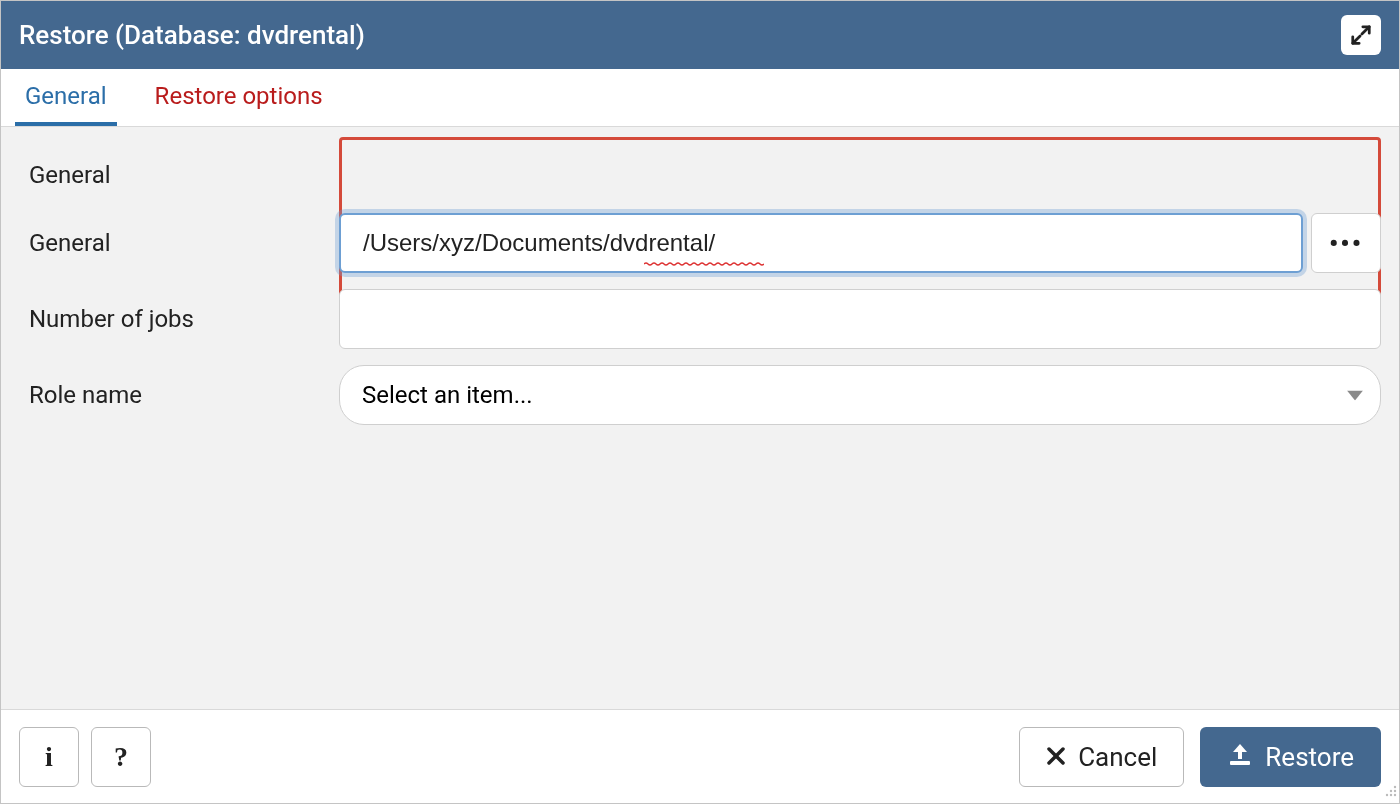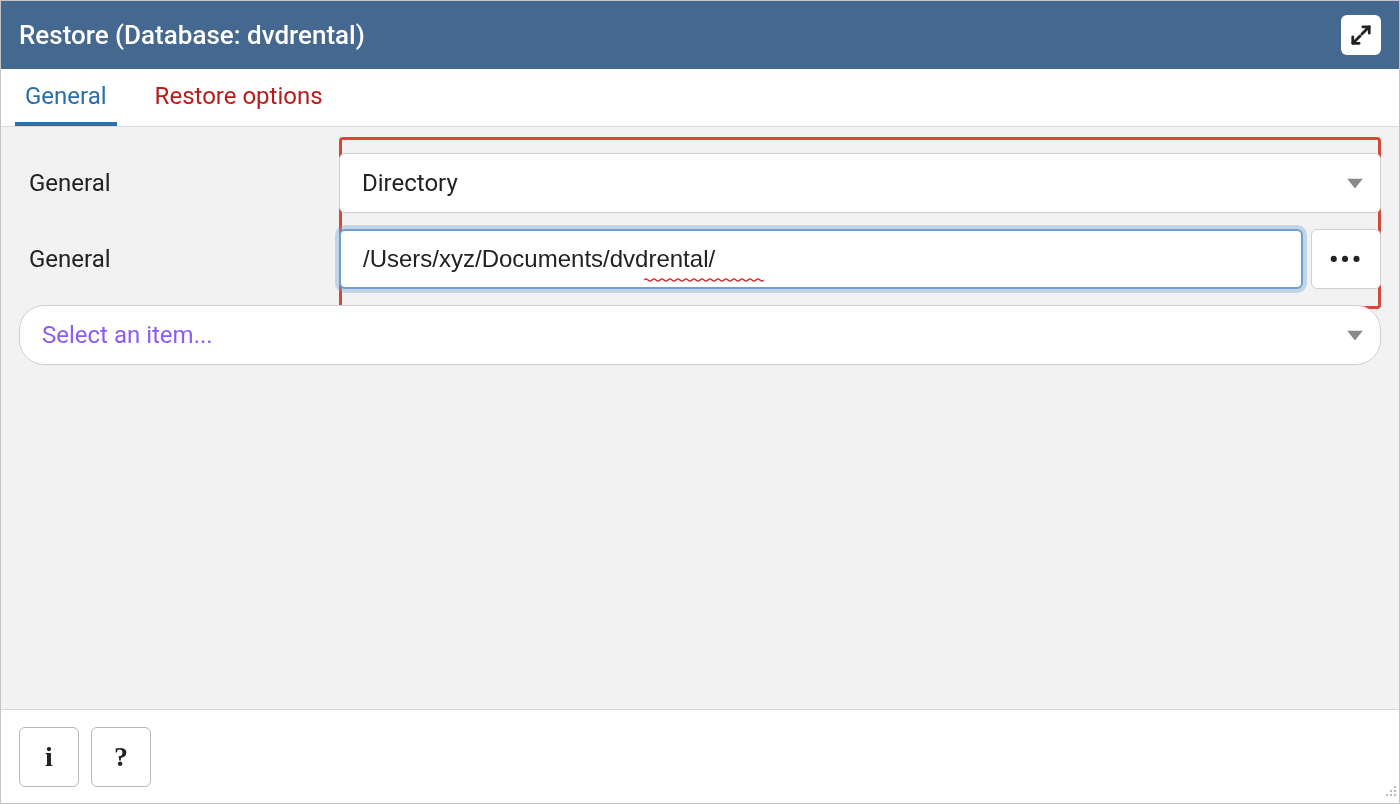--- a/index.html
+++ b/index.html
@@ -9,21 +9,21 @@
   .titlebar h1 { font-size: 26px; font-weight: 500; }
   .expand-btn { width: 40px; height: 40px; background: #fff; border-radius: 6px; display:flex; align-items:center; justify-content:center; cursor:pointer; }
   .tabs { display:flex; border-bottom: 1px solid #d9d9d9; background:#fff; padding: 0 14px; height: 58px; align-items: stretch; }
   .tab { padding: 0 10px; margin-right: 28px; font-size: 24px; color:#b91c1c; display:flex; align-items:center; cursor:pointer; border-bottom: 4px solid transparent; }
   .tab.active { color:#2b6ea8; border-bottom-color:#2b6ea8; }
   .body { flex:1; background:#f2f2f2; padding: 18px 18px 0 18px; position:relative; overflow:hidden;}
   .form-row { display:flex; align-items:center; min-height:60px; padding: 8px 0; }
   .form-label { width: 320px; padding-left: 10px; font-size: 24px; color:#222; }
   .form-control-wrap { flex:1; position:relative; }
   .form-control { width:100%; height: 60px; background:#fff; border:1px solid #cfcfcf; border-radius:6px; font-size:24px; padding: 0 50px 0 22px; color:#222; display:flex; align-items:center; }
-  .form-control.placeholder { color:#8b5cf6;border-radius:25px; }
+  .form-control.placeholder { color:#000000;border-radius:25px; }
   input.form-control { outline:none; }
   input.form-control.focused { border:2px solid #6d9fd3; box-shadow: 0 0 0 4px rgba(109,159,211,0.35); }
   .caret { position:absolute; right:18px; top:50%; transform:translateY(-50%); color:#888; pointer-events:none;}
   .filename-group { display:flex; gap:8px; }
   .filename-group .text-wrap { flex:1; position:relative;border-radius:16px; }
   .browse-btn { width:70px; height:60px; background:#fff; border:1px solid #cfcfcf; border-radius:6px; display:flex; align-items:center; justify-content:center; cursor:pointer; font-size:26px; font-weight:bold; letter-spacing:2px;}
   .spelldeco { position:absolute; left: 22px; bottom: 8px; height: 3px; pointer-events:none; }
   .spelldeco svg { display:block; }
   .highlight { position:absolute; border: 3px solid #d44a3a; border-radius:4px; pointer-events:none; }
   .footer { height: 94px; background:#fff; border-top:1px solid #d9d9d9; display:flex; align-items:center; justify-content:space-between; padding: 0 18px; }
@@ -56,30 +56,20 @@
     <div class="tab active">General</div>
     <div class="tab">Restore options</div>
   </div>
 
   <div class="body">
 
     <div class="highlight" style="left:338px; top:10px; width:1042px; height:172px;"></div>
 
     <div class="form-row">
       <div class="form-label">General</div>
-      <div class="form-control-wrap">
-        <div class="form-control">
-          <span>Directory</span>
-        </div>
-        <span class="caret">
-          <svg width="16" height="10" viewBox="0 0 16 10">
-              <polygon points="0,0 16,0 8,10" fill="#8a8a8a"></polygon>
-            </svg>
-        </span>
-      </div>
     </div>
 
     <div class="form-row">
       <div class="form-label">General</div>
       <div class="form-control-wrap">
         <div class="filename-group">
           <div class="text-wrap">
             <input class="form-control focused" type="text" value="/Users/xyz/Documents/dvdrental/" style="">
             <div class="spelldeco" style="left:305px; width:120px;">
               <svg width="120" height="4" viewBox="0 0 120 4" preserveAspectRatio="none">
@@ -87,22 +77,29 @@
               </svg>
             </div>
           </div>
           <div class="browse-btn">
             <span>•••</span>
           </div>
         </div>
       </div>
     </div>
 
+    <div class="form-row">
+      <div class="form-label">Number of jobs</div>
+      <div class="form-control-wrap">
+        <input class="form-control" type="text" value="" style="">
+      </div>
+    </div>
 
     <div class="form-row">
+      <div class="form-label">Role name</div>
       <div class="form-control-wrap">
         <div class="form-control placeholder">
           <span>Select an item...</span>
         </div>
         <span class="caret">
           <svg width="16" height="10" viewBox="0 0 16 10">
               <polygon points="0,0 16,0 8,10" fill="#8a8a8a"></polygon>
             </svg>
         </span>
       </div>
@@ -112,20 +109,40 @@
 
   <div class="footer">
     <div class="footer-left">
       <div class="icon-btn">
         <span>i</span>
       </div>
       <div class="icon-btn">
         <span>?</span>
       </div>
     </div>
+    <div class="footer-right">
+      <div class="btn btn-default">
+        <span style="font-weight:bold;">
+          <svg width="20" height="20" viewBox="0 0 20 20">
+              <line x1="3" y1="3" x2="17" y2="17" stroke="#222" stroke-width="3.5" stroke-linecap="round"></line>
+              <line x1="17" y1="3" x2="3" y2="17" stroke="#222" stroke-width="3.5" stroke-linecap="round"></line>
+            </svg>
+        </span>
+        <span>Cancel</span>
+      </div>
+      <div class="btn btn-primary">
+        <span>
+          <svg width="26" height="24" viewBox="0 0 26 24" fill="#fff">
+            <path d="M13 2 L20 10 L15 10 L15 17 L11 17 L11 10 L6 10 Z"></path>
+            <rect x="3" y="19" width="20" height="4" rx="1"></rect>
+          </svg>
+        </span>
+        <span>Restore</span>
+      </div>
+    </div>
     <div class="resize-grip">
       <svg width="14" height="14" viewBox="0 0 14 14">
         <circle cx="12" cy="4" r="1.2" fill="#bbb"></circle>
         <circle cx="8" cy="8" r="1.2" fill="#bbb"></circle>
         <circle cx="12" cy="8" r="1.2" fill="#bbb"></circle>
         <circle cx="4" cy="12" r="1.2" fill="#bbb"></circle>
         <circle cx="8" cy="12" r="1.2" fill="#bbb"></circle>
         <circle cx="12" cy="12" r="1.2" fill="#bbb"></circle>
       </svg>
     </div>

